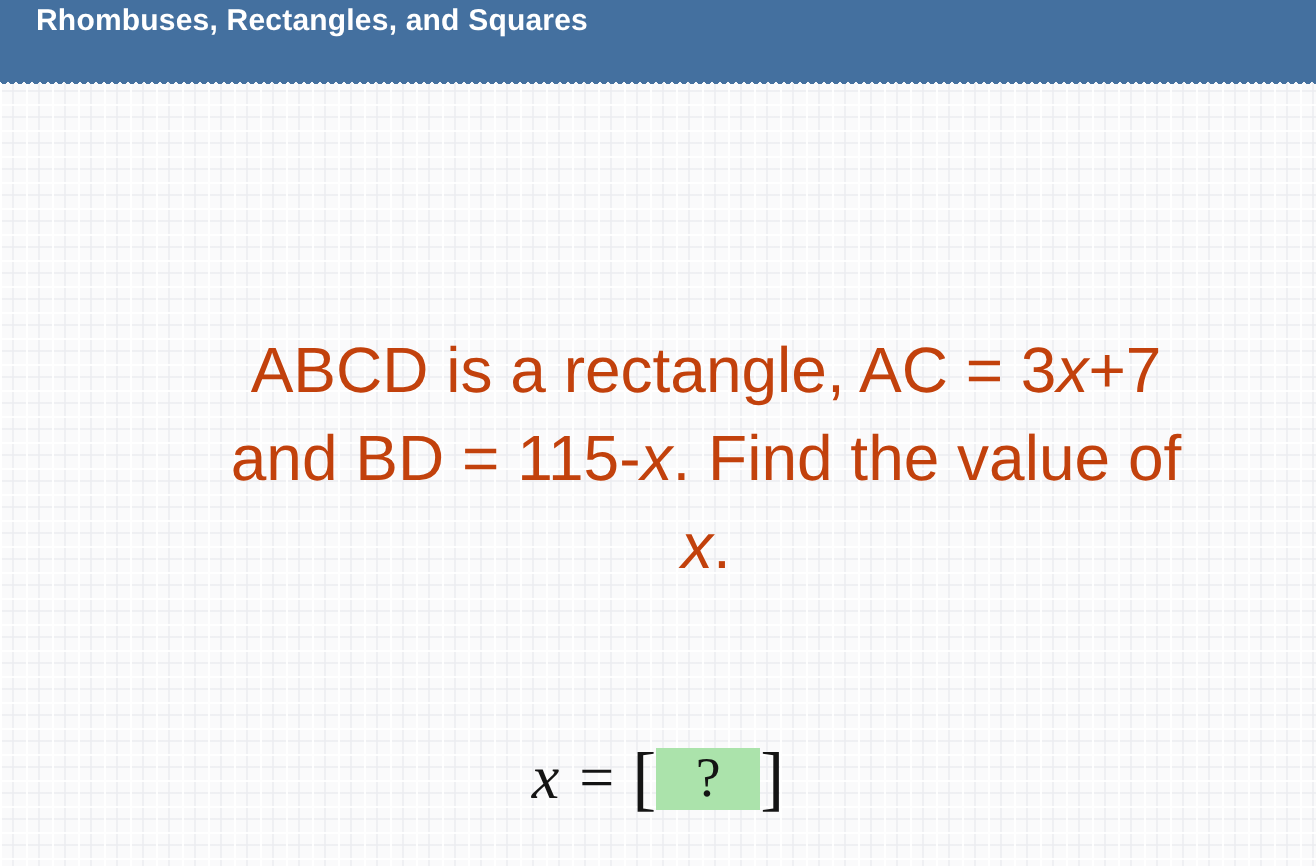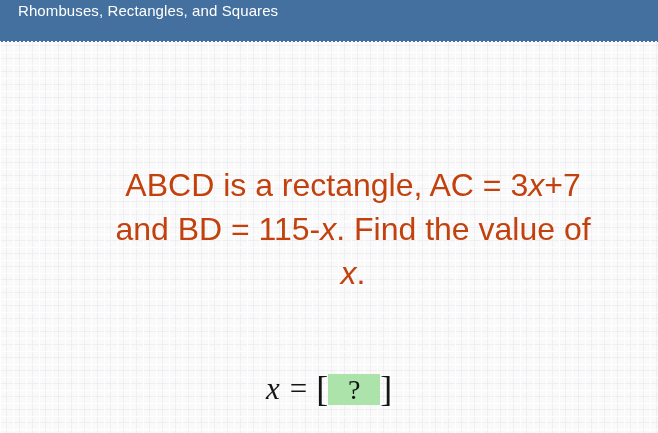--- a/index.html
+++ b/index.html
@@ -55,21 +55,21 @@
     width: 658px;
     height: 40px;
     background-color: #44709f;
     z-index: 5;
   }
   #header-title {
     position: absolute;
     left: 18px;
     top: 2px;
     font-size: 15px;
-    font-weight: normal;
+    font-weight: bold;
     color: #ffffff;
     letter-spacing: 0.1px;
     white-space: nowrap;
   }
   
   #header-scallop {
     position: absolute;
     top: 40px;
     left: 0;
     width: 658px;

